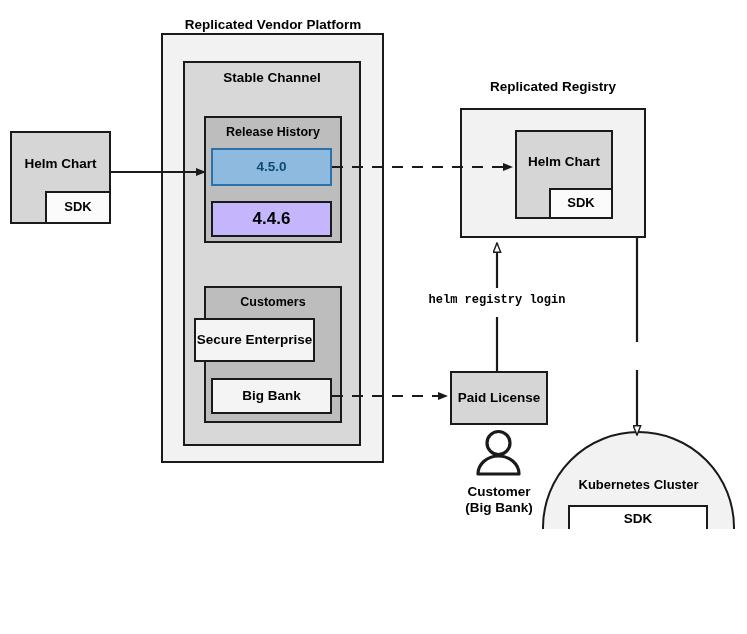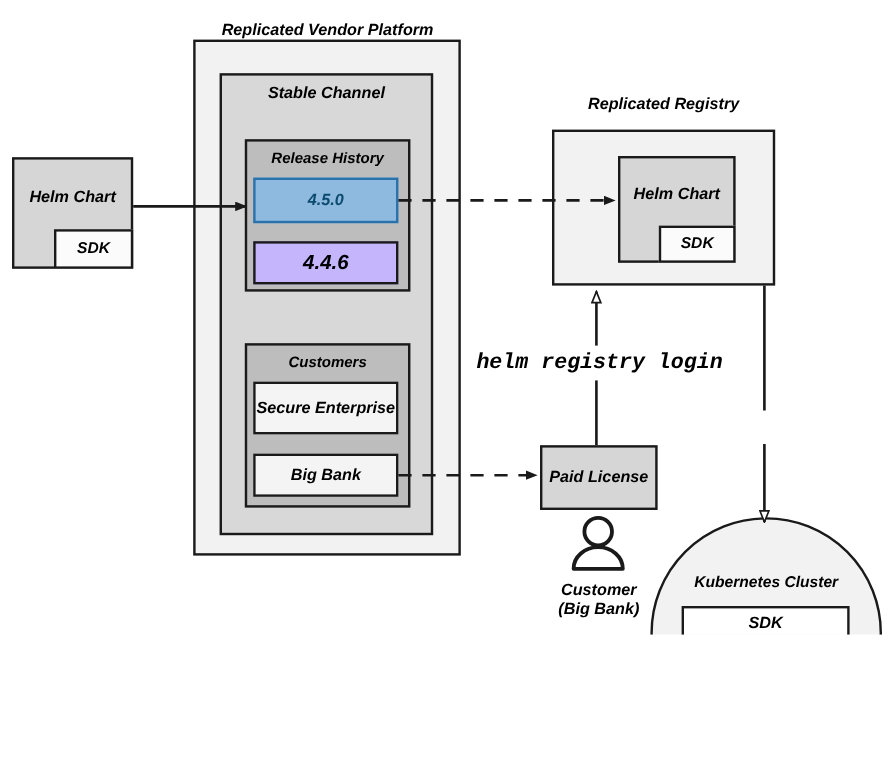--- a/index.html
+++ b/index.html
@@ -9,21 +9,20 @@
   }
   body {
     font-family: "Liberation Sans", sans-serif;
   }
   #canvas {
     position: relative;
     width: 747px;
     height: 529px;
     background: #ffffff;
     overflow: hidden;
-    font-style: italic;
   }
   .lbl {
     position: absolute;
     font-family: "Liberation Sans", sans-serif;
     font-weight: bold;
     color: #000000;
     text-align: center;
     line-height: 1.15;
     white-space: pre-line;
   }
@@ -98,21 +97,21 @@
   </div>
 
   <div class="box" style="left:211px; top:201px; width:121px; height:36px; background:#c4b5fd; font-size:17px;">
     <span>4.4.6</span>
   </div>
 
   <div class="box box-title" style="left:204px; top:286px; width:138px; height:137px; background:#bdbdbd; font-size:12.5px;">
     <span>Customers</span>
   </div>
 
-  <div class="box" style="left:211px; top:318px; width:121px; height:44px; background:#f4f4f4; font-size:13.5px;">
+  <div class="box" style="left:194px; top:318px; width:121px; height:44px; background:#f4f4f4; font-size:13.5px;">
     <span>Secure
 Enterprise</span>
   </div>
 
   <div class="box" style="left:211px; top:378px; width:121px; height:36px; background:#f4f4f4; font-size:13.5px;">
     <span>Big Bank</span>
   </div>
 
   <div class="box" style="left:460px; top:108px; width:186px; height:130px; background:#f2f2f2;"></div>
 
@@ -124,21 +123,21 @@
   </div>
 
   <div class="box" style="left:450px; top:371px; width:98px; height:54px; background:#d6d6d6; font-size:13.5px;">
     <span>Paid
 License</span>
   </div>
 
   <div class="lbl" style="left:439px; top:484px; width:120px; font-size:13.5px;">Customer
 (Big Bank)</div>
 
-  <div class="mono" style="left:397px; top:293px; width:200px; font-size:18px;">helm registry login</div>
+  <div class="mono" style="left:397px; top:293px; width:200px; font-size:12px;">helm registry login</div>
 
 
   <div class="circle" style="left:542px; top:431px; width:193px; height:193px; background:#f2f2f2;"></div>
 
   <div class="lbl" style="left:560px; top:478px; width:157px; font-size:13px;">Kubernetes Cluster</div>
 
   <div class="box" style="left:568px; top:505px; width:140px; height:27px; background:#ffffff; font-size:13.5px;">
     <span>SDK</span>
   </div>
 

